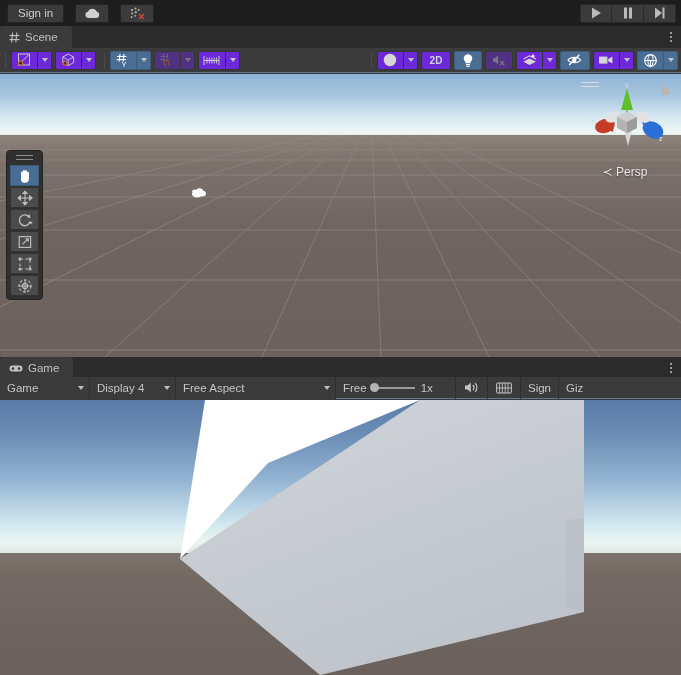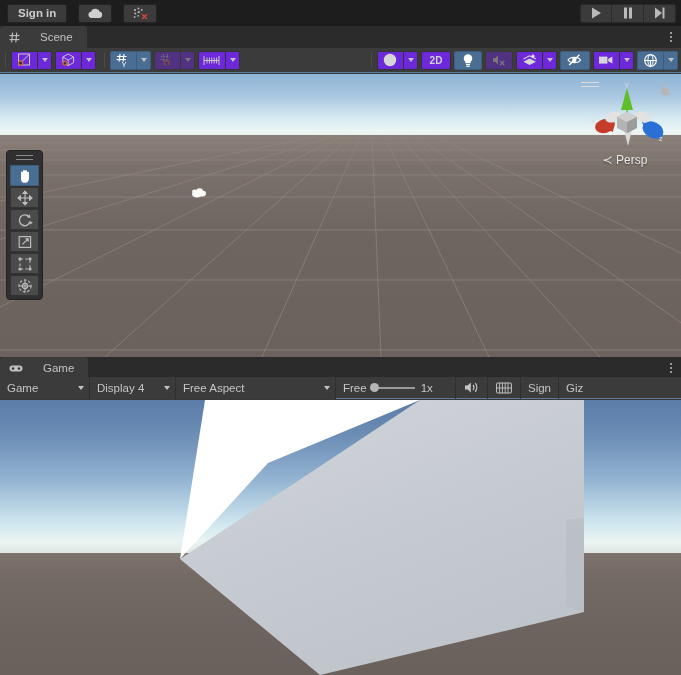--- a/index.html
+++ b/index.html
@@ -10,21 +10,21 @@
     overflow: hidden;
   }
   .app { position: relative; width: 681px; height: 675px; background: #383838; }
 
   
   .topbar {
     position: absolute; left: 0; top: 0; width: 681px; height: 26px;
     background: #1d1d1d;
     display: flex; align-items: center;
   }
-  .tb-left { display: flex; align-items: center; gap: 11px; padding-left: 7px; font-weight: bold; }
+  .tb-left { display: flex; align-items: center; gap: 11px; padding-left: 7px; }
   .signin-btn {
     height: 19px; padding: 0 10px; background: #3b3b3b; border: 1px solid #232323;
     border-radius: 2px; color: #cdcdcd; font-size: 11.5px; line-height: 17px;
     display: flex; align-items: center; cursor: default;
   }
   .icon-btn {
     width: 34px; height: 19px; background: #3b3b3b; border: 1px solid #232323;
     border-radius: 2px; display: flex; align-items: center; justify-content: center;
   }
   .tb-right { margin-left: auto; display: flex; padding-right: 5px; }
@@ -37,21 +37,21 @@
   .play-btn:last-child { border-radius: 0 2px 2px 0; }
   .play-btn + .play-btn { border-left: none; }
 
   
   .tabstrip {
     position: absolute; left: 0; width: 681px; height: 22px;
     background: #2b2b2b; display: flex; align-items: flex-end;
   }
   .tab {
     height: 22px; padding: 0 14px 0 9px; background: #3b3b3b;
-    display: flex; align-items: center; gap: 20px;
+    display: flex; align-items: center; gap: 5px;
     color: #c2c2c2; font-size: 11.5px;
     border-top-left-radius: 3px; border-top-right-radius: 3px;
   }
   .kebab {
     margin-left: auto; width: 20px; height: 22px;
     display: flex; flex-direction: column; align-items: center; justify-content: center; gap: 2px;
   }
   .kebab i { width: 2px; height: 2px; background: #9a9a9a; display: block; }
 
   
@@ -110,21 +110,21 @@
   .ptool:first-of-type { border-radius: 2px 2px 0 0; }
   .ptool.on { background: #4a6e93; border-color: #3d5d7d; }
   .ptool.last { border-radius: 0 0 2px 2px; margin-bottom: 0; }
 
   
   .gizmo-wrap { position: absolute; right: 4px; top: 2px; width: 100px; height: 110px; }
   .gizmo-grip { position: absolute; left: 4px; top: 6px; width: 18px; }
   .gizmo-grip i { display: block; width: 18px; height: 1px; background: #dcdcdc; margin-bottom: 3px; }
   .lock-icon { position: absolute; right: 6px; top: 6px; }
   .persp-label {
-    position: absolute; left: 0; right: 4px; top: 77px; text-align: center;
+    position: absolute; left: 0; right: 4px; top: 89px; text-align: center;
     color: #e8e8e8; font-size: 12px; text-shadow: 0 1px 2px rgba(0,0,0,.45);
   }
 
   
   .game-tabstrip { top: 357px; }
   .game-toolbar {
     position: absolute; left: 0; top: 377px; width: 681px; height: 22px;
     background: #3b3b3b; display: flex; align-items: center;
     border-bottom: 1px solid #5a7a9a;
   }

